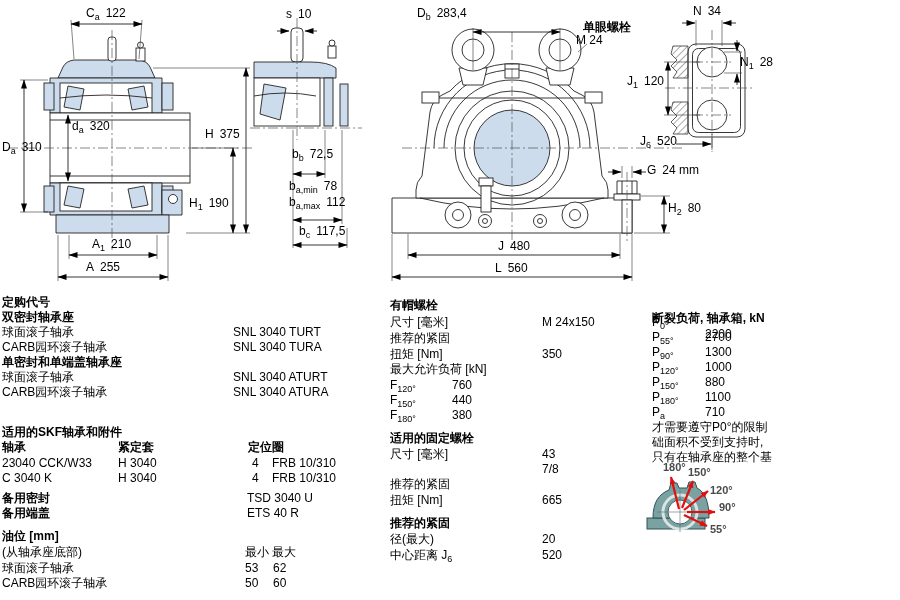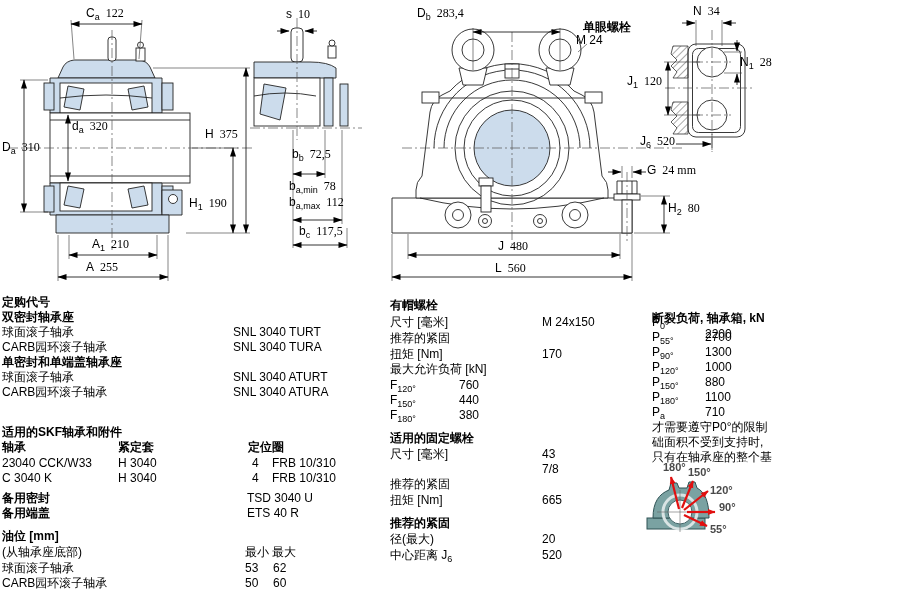--- a/index.html
+++ b/index.html
@@ -1,24 +1,24 @@
 <!DOCTYPE html>
 <html><head>
 <meta charset="utf-8">
 <style>
   html,body{margin:0;padding:0;background:#fff;}
   #stage{position:relative;width:900px;height:600px;background:#ffffff;overflow:hidden;
          font-family:"Liberation Sans","DejaVu Sans",sans-serif;color:#000;}
   svg{position:absolute;overflow:visible;}
   .dim{position:absolute;font-size:12px;line-height:1;white-space:nowrap;color:#000;}
   .dim sub,.t sub{font-size:9px;line-height:1;}
-  .dim .v{margin-left:6px;font-family:Liberation Serif, serif;}
+  .dim .v{margin-left:6px;}
   .t{position:absolute;font-size:12px;line-height:1.1;white-space:nowrap;color:#000;}
   .b{font-weight:bold;}
-  .rv{width:34px;text-align:center;}
+  .rv{width:34px;text-align:left;}
   .ang{position:absolute;font-size:11px;font-weight:bold;color:#4a4a4a;line-height:1;}
   
   .ln{stroke:#222;stroke-width:.9;fill:none;}
   .fill{fill:#ccdcec;stroke:#222;stroke-width:.9;}
   .wf{fill:#fff;stroke:#222;stroke-width:.9;}
   .cl{stroke:#555;stroke-width:.7;stroke-dasharray:10 3 2 3;fill:none;}
   .dl{stroke:#000;stroke-width:.8;fill:none;}
   .xl{stroke:#333;stroke-width:.6;fill:none;}
 </style>
 </head>
@@ -305,21 +305,21 @@
   <div class="t" style="left:273px;top:562px">62</div>
   <div class="t" style="left:2px;top:577px">CARB园环滚子轴承</div>
   <div class="t" style="left:245px;top:577px">50</div>
   <div class="t" style="left:273px;top:577px">60</div>
 
   <div class="t b" style="left:390px;top:299px">有帽螺栓</div>
   <div class="t" style="left:390px;top:316px">尺寸 [毫米]</div>
   <div class="t" style="left:542px;top:316px">M 24x150</div>
   <div class="t" style="left:390px;top:332px">推荐的紧固</div>
   <div class="t" style="left:390px;top:348px">扭矩 [Nm]</div>
-  <div class="t" style="left:542px;top:348px">170</div>
+  <div class="t" style="left:542px;top:348px">350</div>
   <div class="t" style="left:390px;top:363px">最大允许负荷 [kN]</div>
   <div class="t" style="left:390px;top:379px"><span>F</span><sub>120°</sub></div>
   <div class="t rv" style="left:452px;top:379px">760</div>
   <div class="t" style="left:390px;top:394px"><span>F</span><sub>150°</sub></div>
   <div class="t rv" style="left:452px;top:394px">440</div>
   <div class="t" style="left:390px;top:409px"><span>F</span><sub>180°</sub></div>
   <div class="t rv" style="left:452px;top:409px">380</div>
 
   <div class="t b" style="left:390px;top:432px">适用的固定螺栓</div>
   <div class="t" style="left:390px;top:448px">尺寸 [毫米]</div>

